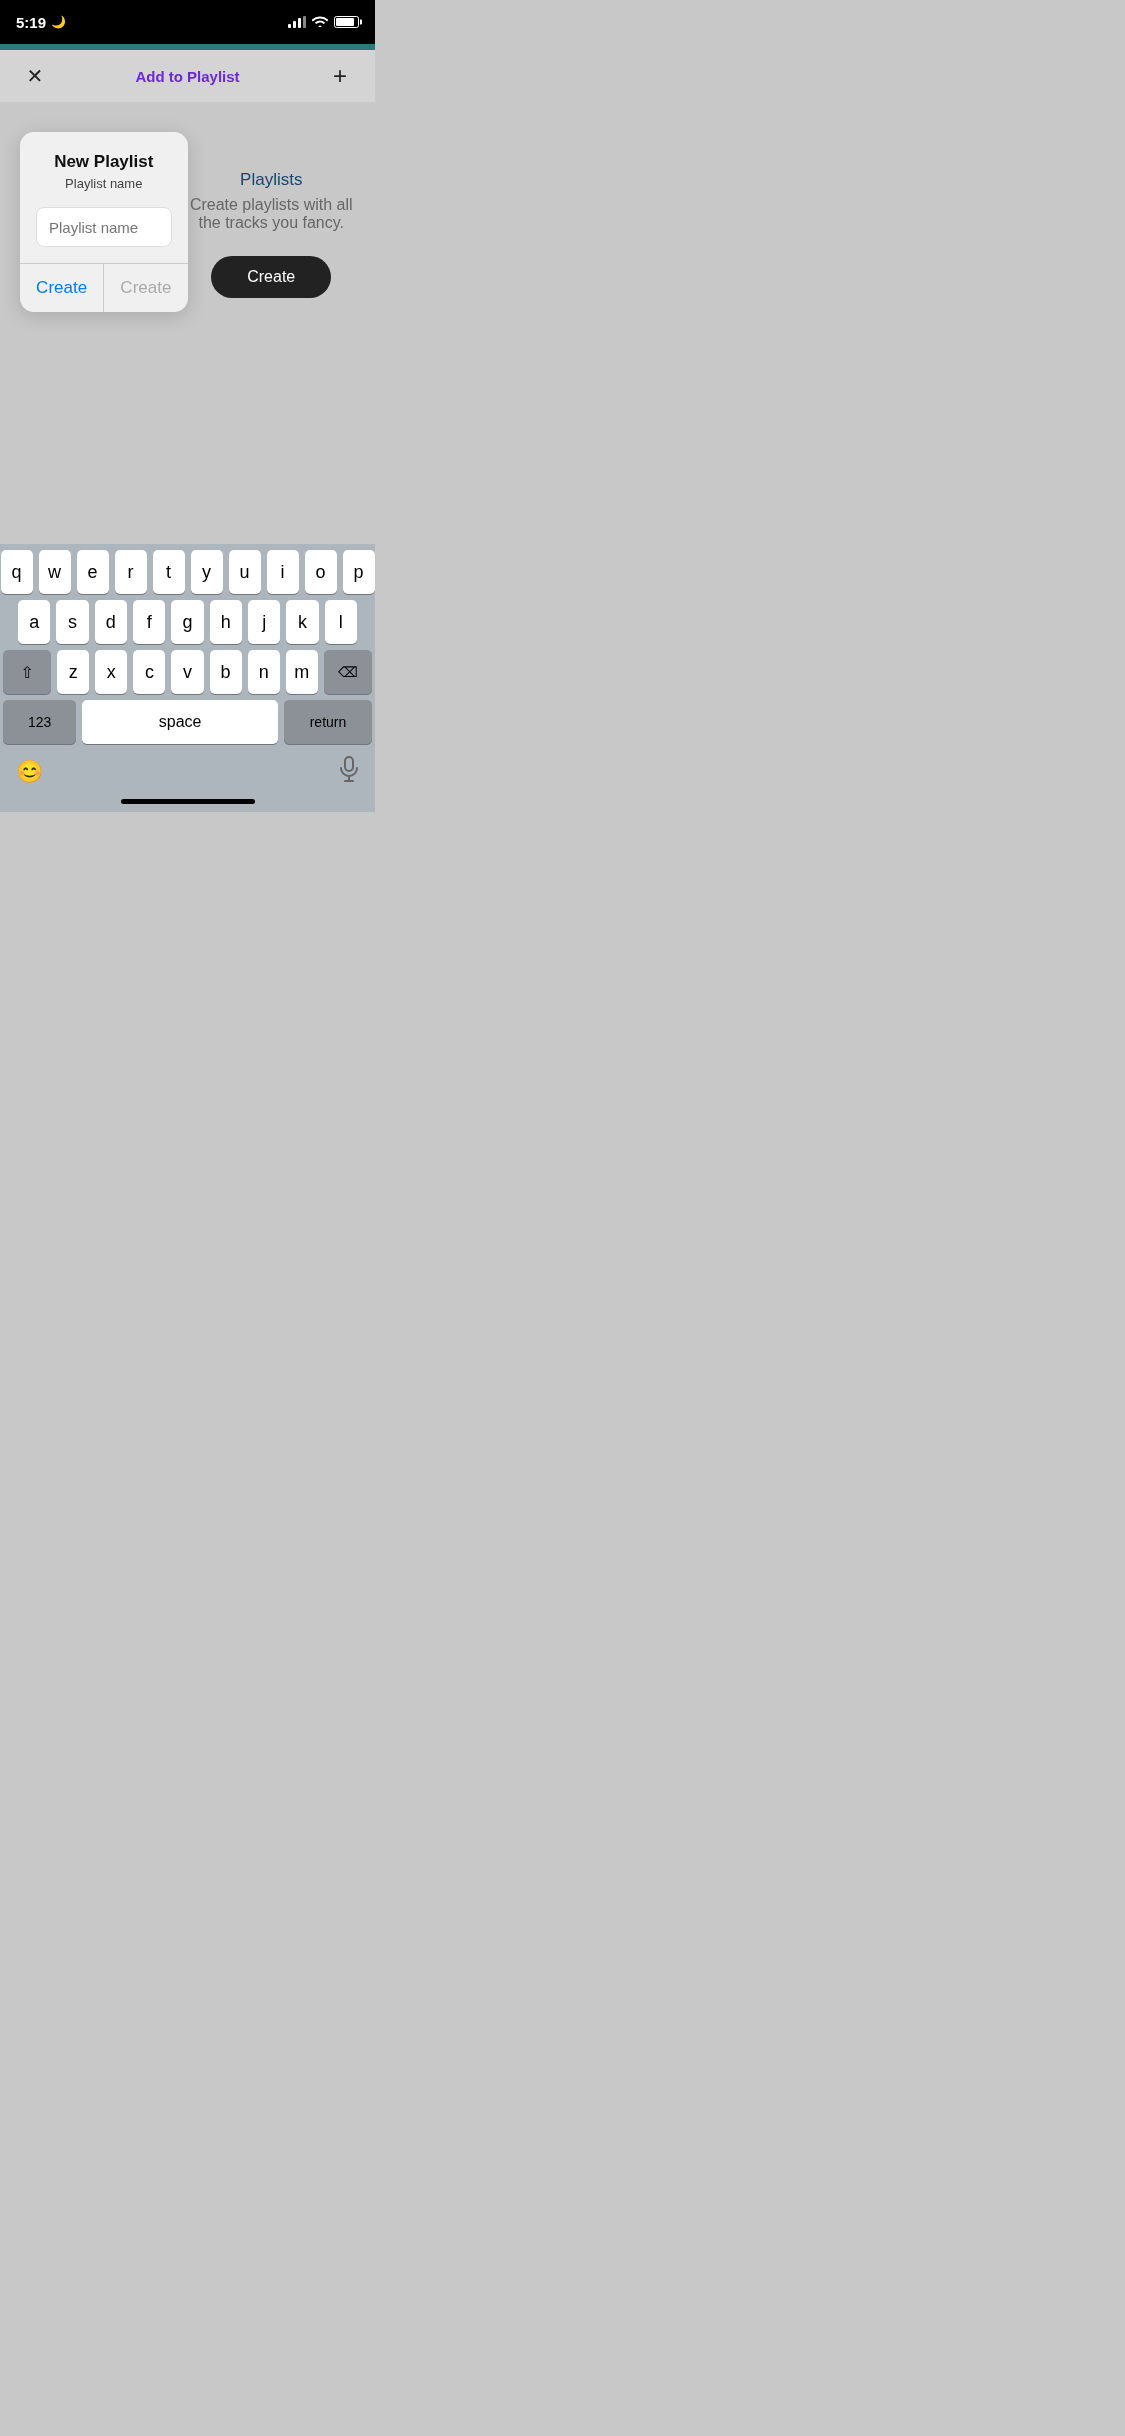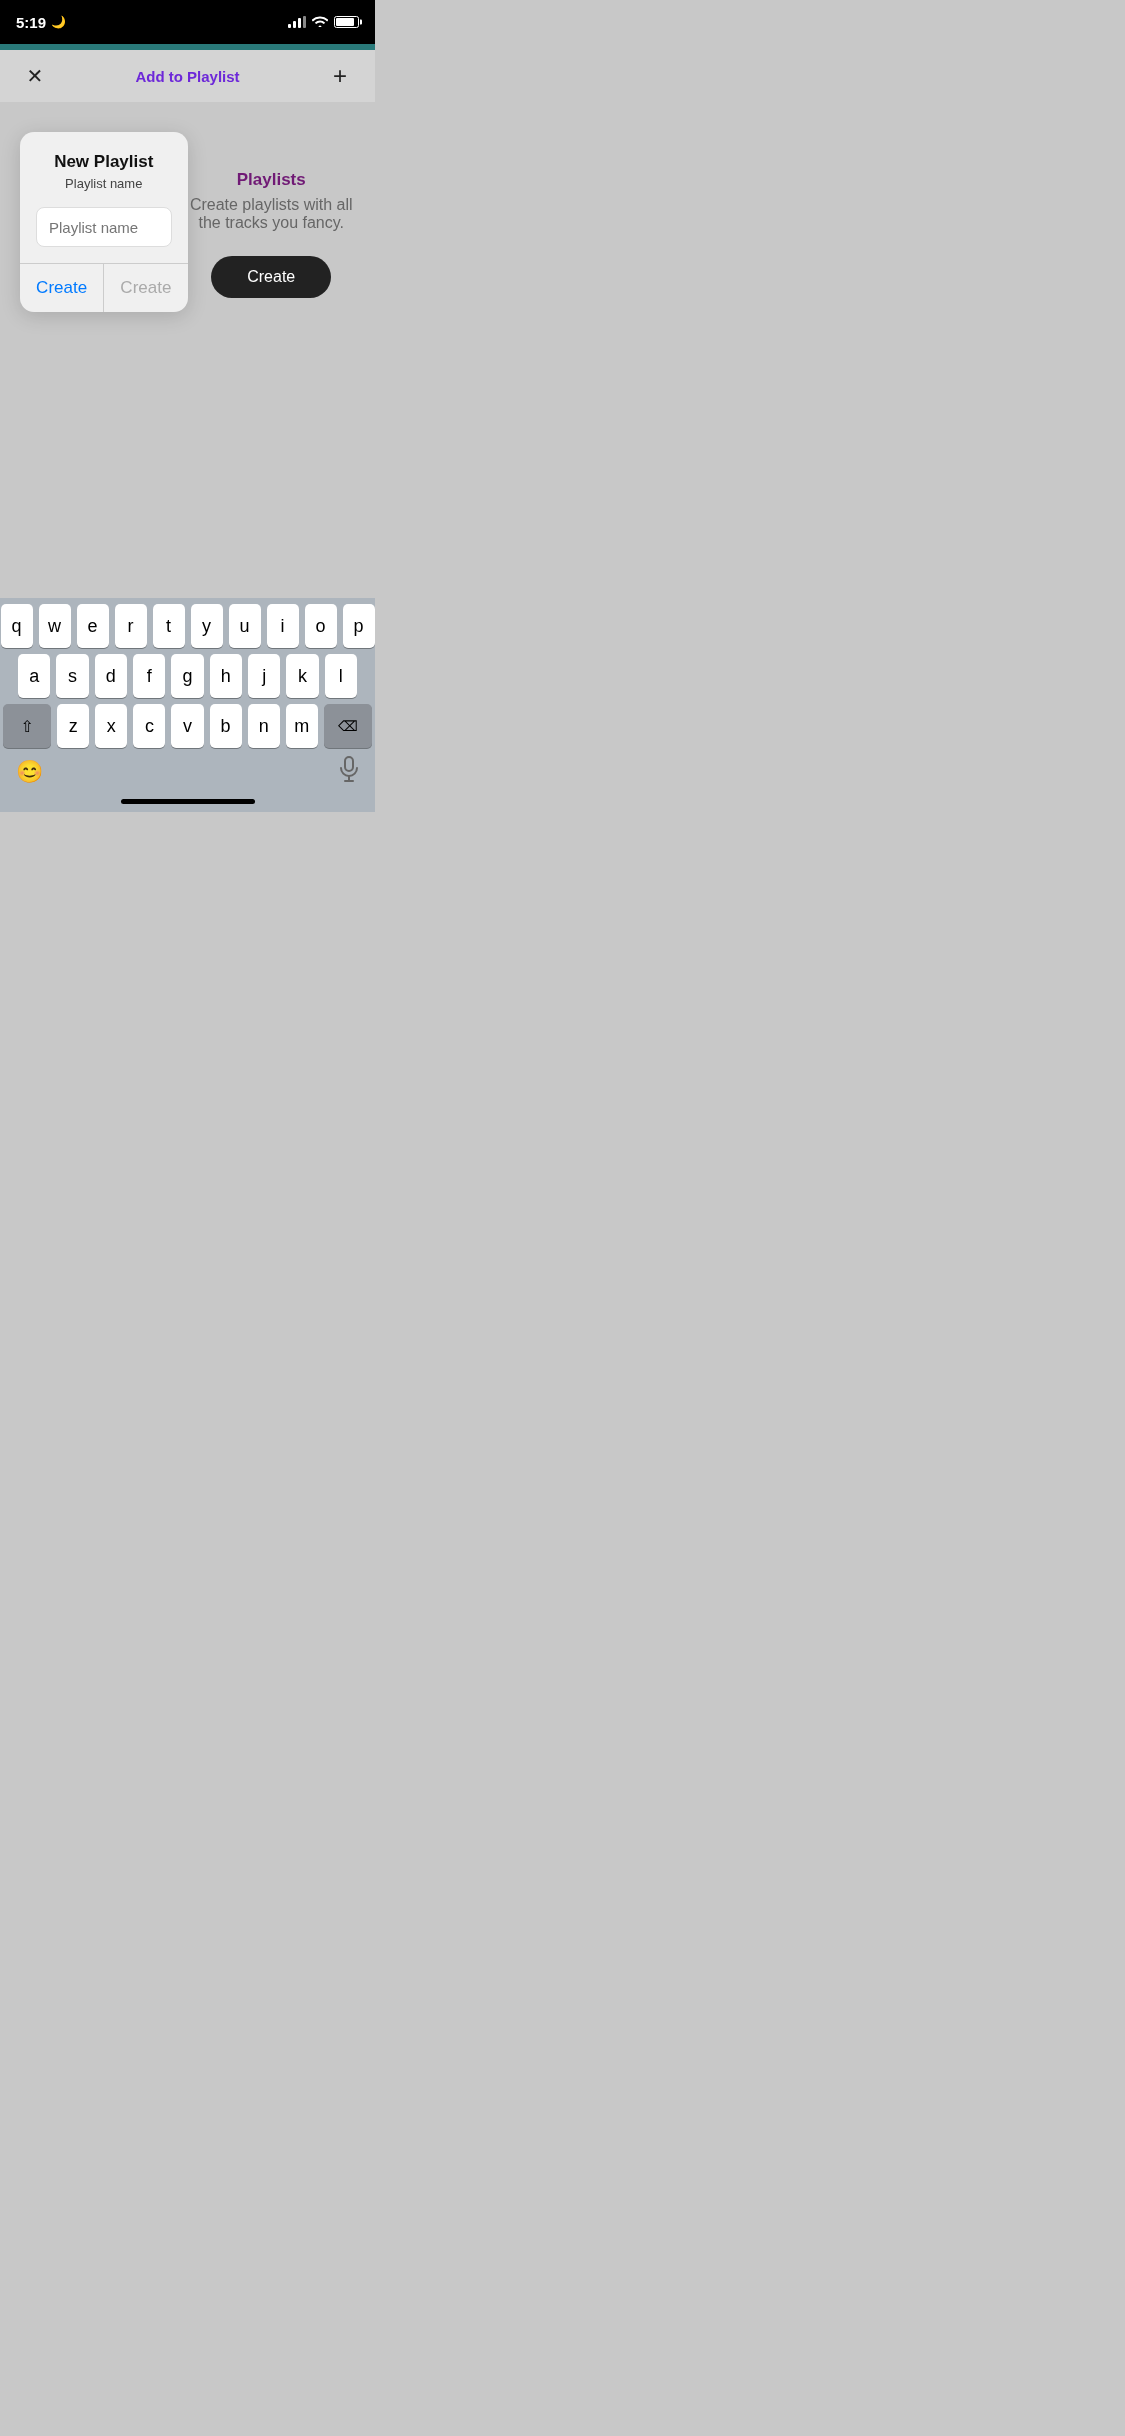--- a/index.html
+++ b/index.html
@@ -192,22 +192,22 @@
       font-weight: 400;
     }
 
     
     .playlists-section {
       text-align: center;
       width: 100%;
     }
     .playlists-title {
       font-size: 17px;
-      font-weight: 700;
-      color: #701a75;
+      font-weight: 400;
+      color: #0c4a6e;
       margin-bottom: 6px;
     }
     .playlists-desc {
       font-size: 16px;
       color: #666;
       margin-bottom: 24px;
     }
     .create-btn {
       background: #222;
       color: #fff;
@@ -386,20 +386,25 @@
     <div class="key">z</div>
     <div class="key">x</div>
     <div class="key">c</div>
     <div class="key">v</div>
     <div class="key">b</div>
     <div class="key">n</div>
     <div class="key">m</div>
     <div class="key key-special key-wide" style="font-size:14px;">⌫</div>
   </div>
 
+  <div class="keyboard-row" style="padding-bottom: 4px;">
+    <div class="key key-special" style="max-width:none; flex:1.5; font-size:14px;">123</div>
+    <div class="key key-space">space</div>
+    <div class="key key-special key-return" style="font-size:14px;">return</div>
+  </div>
 
   <div class="keyboard-bottom">
     <span class="keyboard-emoji">😊</span>
     <span class="keyboard-mic">
       <svg width="20" height="26" viewBox="0 0 20 26" fill="none">
         <rect x="6" y="1" width="8" height="14" rx="4" stroke="#666" stroke-width="2"></rect>
         <path d="M2 12c0 4.4 3.6 8 8 8s8-3.6 8-8" stroke="#666" stroke-width="2" stroke-linecap="round"></path>
         <line x1="10" y1="20" x2="10" y2="25" stroke="#666" stroke-width="2" stroke-linecap="round"></line>
         <line x1="6" y1="25" x2="14" y2="25" stroke="#666" stroke-width="2" stroke-linecap="round"></line>
       </svg>

